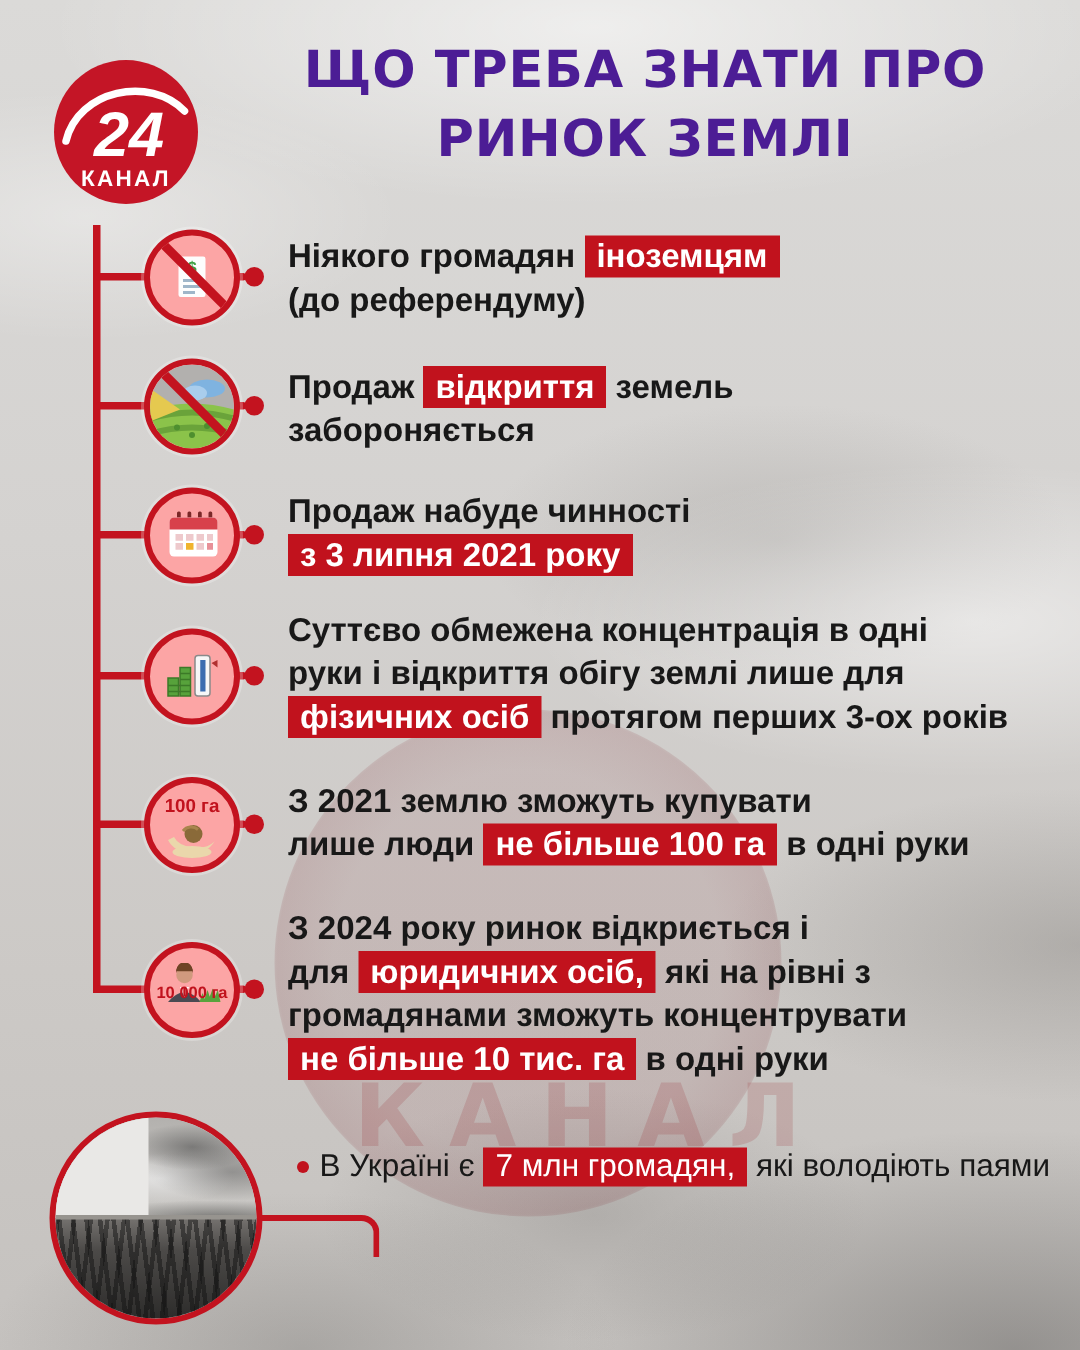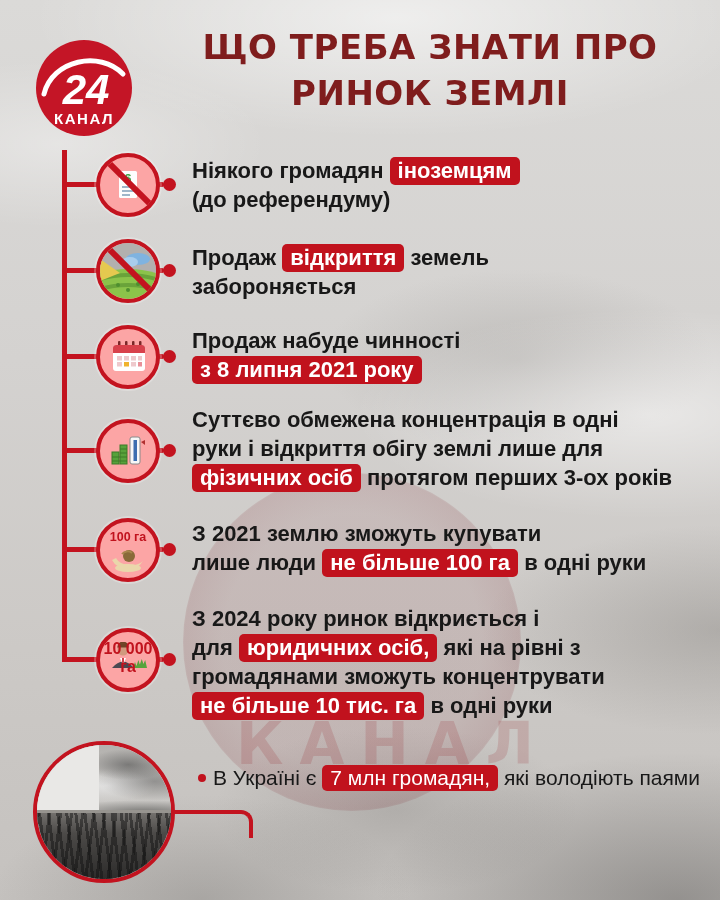--- a/index.html
+++ b/index.html
@@ -25,37 +25,37 @@
                rgba(118,14,24,.06) 72%, transparent 76%);}
   .wm-text{position:absolute;left:236px;top:710px;font-family:"DejaVu Sans",sans-serif;
     font-weight:bold;font-size:58px;letter-spacing:16px;color:rgba(152,22,32,.16);}
 
   
   .logo{position:absolute;left:34px;top:38px;width:100px;height:100px;}
 
   
   .title{position:absolute;left:160px;top:24px;width:540px;margin:0;text-align:center;
     font-family:"DejaVu Sans",sans-serif;font-weight:bold;font-size:34px;line-height:46px;
-    color:#7f1d1d;letter-spacing:.5px;}
+    color:#4c1d95;letter-spacing:.5px;}
 
   
   .vline{position:absolute;left:62px;top:150px;width:5px;height:512px;background:#c3131f;}
   .branch{position:absolute;left:64px;width:100px;height:5px;background:#c3131f;border-radius:2px;}
   .bdot{position:absolute;left:163px;width:13px;height:13px;border-radius:50%;background:#c3131f;}
   .icirc{position:absolute;left:96px;width:64px;height:64px;border-radius:50%;
     background:#fca5a5;border:4px solid #c3131f;box-sizing:border-box;overflow:hidden;
     box-shadow:0 0 0 2px rgba(255,255,255,.25);}
   .icirc svg{position:absolute;left:50%;top:50%;transform:translate(-50%,-50%);}
   .slash{position:absolute;left:-5px;top:50%;width:72px;height:6px;margin-top:-3px;
     background:#c3131f;transform:rotate(45deg);}
   .ilabel{position:absolute;width:100%;text-align:center;color:#c1121d;font-weight:bold;}
 
   .itext{position:absolute;left:192px;width:495px;font-size:22px;line-height:29px;
     font-weight:bold;color:#181818;white-space:pre-wrap;}
-  .hl{background:#c1121d;color:#fff;border-radius:5px;padding:1px 8px 2px;white-space:nowrap;}
+  .hl{background:#c1121d;color:#fff;border-radius:0;padding:1px 8px 2px;white-space:nowrap;}
 
   
   .photo-circle{position:absolute;left:33px;top:741px;width:142px;height:142px;border-radius:50%;
     border:4px solid #c3131f;box-sizing:border-box;overflow:hidden;background:#cfcdca;}
   .pc-sky{position:absolute;left:0;top:0;right:0;height:52%;
     background:
       radial-gradient(ellipse 60px 22px at 68% 28%, rgba(70,70,70,.55), transparent 70%),
       radial-gradient(ellipse 80px 28px at 88% 52%, rgba(100,100,100,.5), transparent 70%),
       radial-gradient(ellipse 70px 24px at 52% 58%, rgba(235,235,235,.8), transparent 70%),
       radial-gradient(ellipse 120px 16px at 80% 96%, rgba(60,60,58,.6), transparent 75%),
@@ -149,21 +149,21 @@
       <rect x="16" y="19" width="5" height="4.5" fill="#eec9cc"></rect>
       <rect x="23" y="19" width="5" height="4.5" fill="#eec9cc"></rect>
       <rect x="30" y="19" width="4" height="4.5" fill="#eec9cc"></rect>
       <rect x="9" y="25" width="5" height="4.5" fill="#eec9cc"></rect>
       <rect x="16" y="25" width="5" height="4.5" fill="#f0b32e"></rect>
       <rect x="23" y="25" width="5" height="4.5" fill="#eec9cc"></rect>
       <rect x="30" y="25" width="4" height="4.5" fill="#e89098"></rect>
     </svg>
   </div>
   <div class="itext" style="top:326px"><span>Продаж набуде чинності
-</span><span class="hl">з 8 липня 2021 року</span></div>
+</span><span class="hl">з 3 липня 2021 року</span></div>
 
   <div class="branch" style="top:448px"></div>
   <div class="bdot" style="top:444px"></div>
   <div class="icirc" style="top:419px">
     <svg width="40" height="40" viewBox="0 0 40 40">
       <rect x="4" y="21" width="7" height="12" fill="#57a23b" stroke="#3c7a28" stroke-width="1"></rect>
       <rect x="12" y="14" width="7" height="19" fill="#57a23b" stroke="#3c7a28" stroke-width="1"></rect>
       <line x1="4" y1="26" x2="19" y2="26" stroke="#3c7a28" stroke-width="1"></line>
       <line x1="4" y1="30" x2="19" y2="30" stroke="#3c7a28" stroke-width="1"></line>
       <line x1="12" y1="18" x2="19" y2="18" stroke="#3c7a28" stroke-width="1"></line>
@@ -196,21 +196,21 @@
   <div class="icirc" style="top:628px">
     <svg width="40" height="28" viewBox="0 0 40 28" style="top:42%">
       <circle cx="15" cy="8" r="5.5" fill="#d09a7e"></circle>
       <path d="M9.5,7 a5.5,5.5 0 0 1 11,0 l0,-2 a5.5,5.5 0 0 0 -11,0 Z" fill="#6e4426"></path>
       <path d="M9.5,5.5 a5.5,4.5 0 0 1 11,0 Z" fill="#6e4426"></path>
       <path d="M4,26 Q15,13 26,26 Z" fill="#4a4a52"></path>
       <polygon points="12,16 18,16 15,23" fill="#ffffff"></polygon>
       <line x1="15" y1="16" x2="15" y2="22" stroke="#c1121d" stroke-width="1.6"></line>
       <path d="M25,26 l2,-6 1.4,4 2,-6 1.4,4.5 2,-5.5 1.6,5 1.8,-4 1.8,8 Z" fill="#58a33c"></path>
     </svg>
-    <div class="ilabel" style="bottom:12px;font-size:16px">10 000 га</div>
+    <div class="ilabel" style="bottom:20px;font-size:11px">10 000 га</div>
   </div>
   <div class="itext" style="top:604px"><span>З 2024 року ринок відкриється і
 для </span><span class="hl">юридичних осіб,</span><span> які на рівні з
 громадянами зможуть концентрувати
 </span><span class="hl">не більше 10 тис. га</span><span> в одні руки</span></div>
 
   <div class="photo-circle">
     <div class="pc-sky"></div>
     <div class="pc-flat"></div>
     <div class="pc-field"></div>

